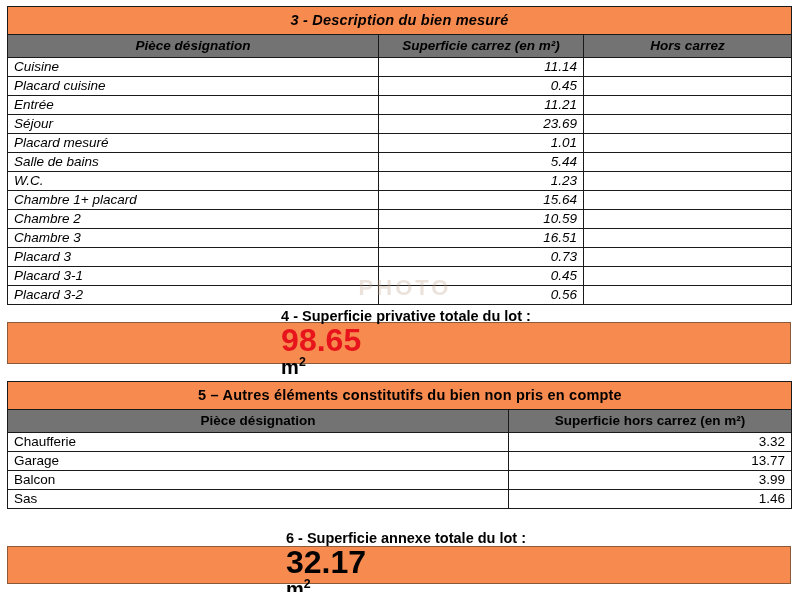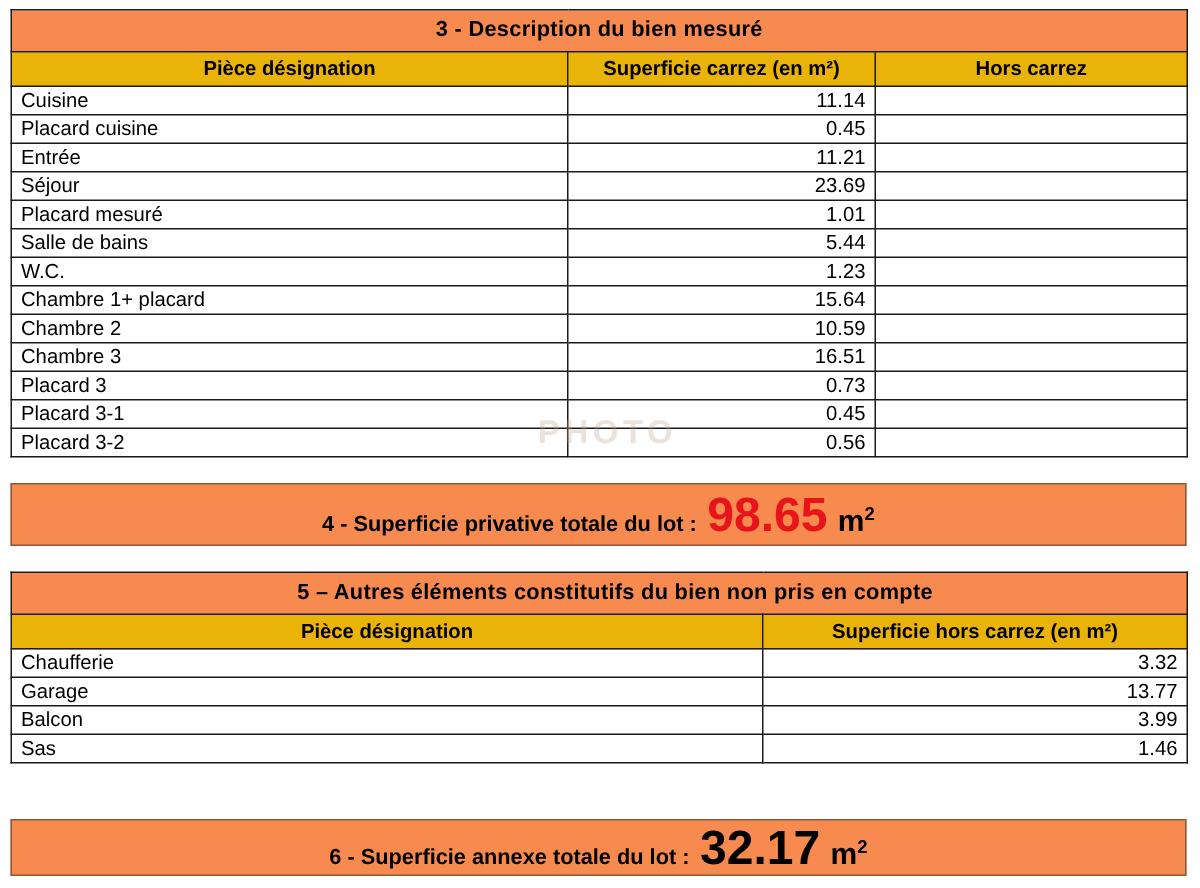--- a/index.html
+++ b/index.html
@@ -72,21 +72,21 @@
     font-size: 14.5px;
     font-weight: bold;
     color: #000;
     letter-spacing: 0.2px;
   }
 
   .col-head {
     text-align: center;
     font-weight: bold;
     font-size: 13.5px;
-    background: #eab308;
+    background: #737373;
     height: 22px;
     line-height: 22px;
   }
 
   .cell-name {
     text-align: left;
     padding-left: 6px !important;
     font-size: 13.5px;
     height: 18px;
     line-height: 18px;
@@ -110,20 +110,21 @@
     display: flex;
     align-items: center;
     justify-content: center;
     box-sizing: border-box;
   }
   .banner-inner {
     display: flex;
     align-items: baseline;
     justify-content: center;
     white-space: nowrap;
+    flex-direction: column;
   }
   .banner-label {
     font-size: 14.5px;
     font-weight: bold;
     color: #000;
   }
   .banner-num {
     font-size: 32px;
     font-weight: bold;
     line-height: 1;
@@ -137,21 +138,21 @@
     color: #000;
     margin-left: 7px;
   }
   .banner-unit sup {
     font-size: 0.62em;
     vertical-align: super;
     line-height: 0;
   }
 
   
-  #table1-block { top: 6px; }
+  #table1-block { top: 6px; font-style: italic; }
   #banner4      { top: 322px; height: 42px; }
   #table2-block { top: 381px; }
   #banner6      { top: 546px; height: 38px; }
 </style>
 </head>
 <body>
 
 <div class="page">
 
   <div class="watermark">PHOTO</div>

